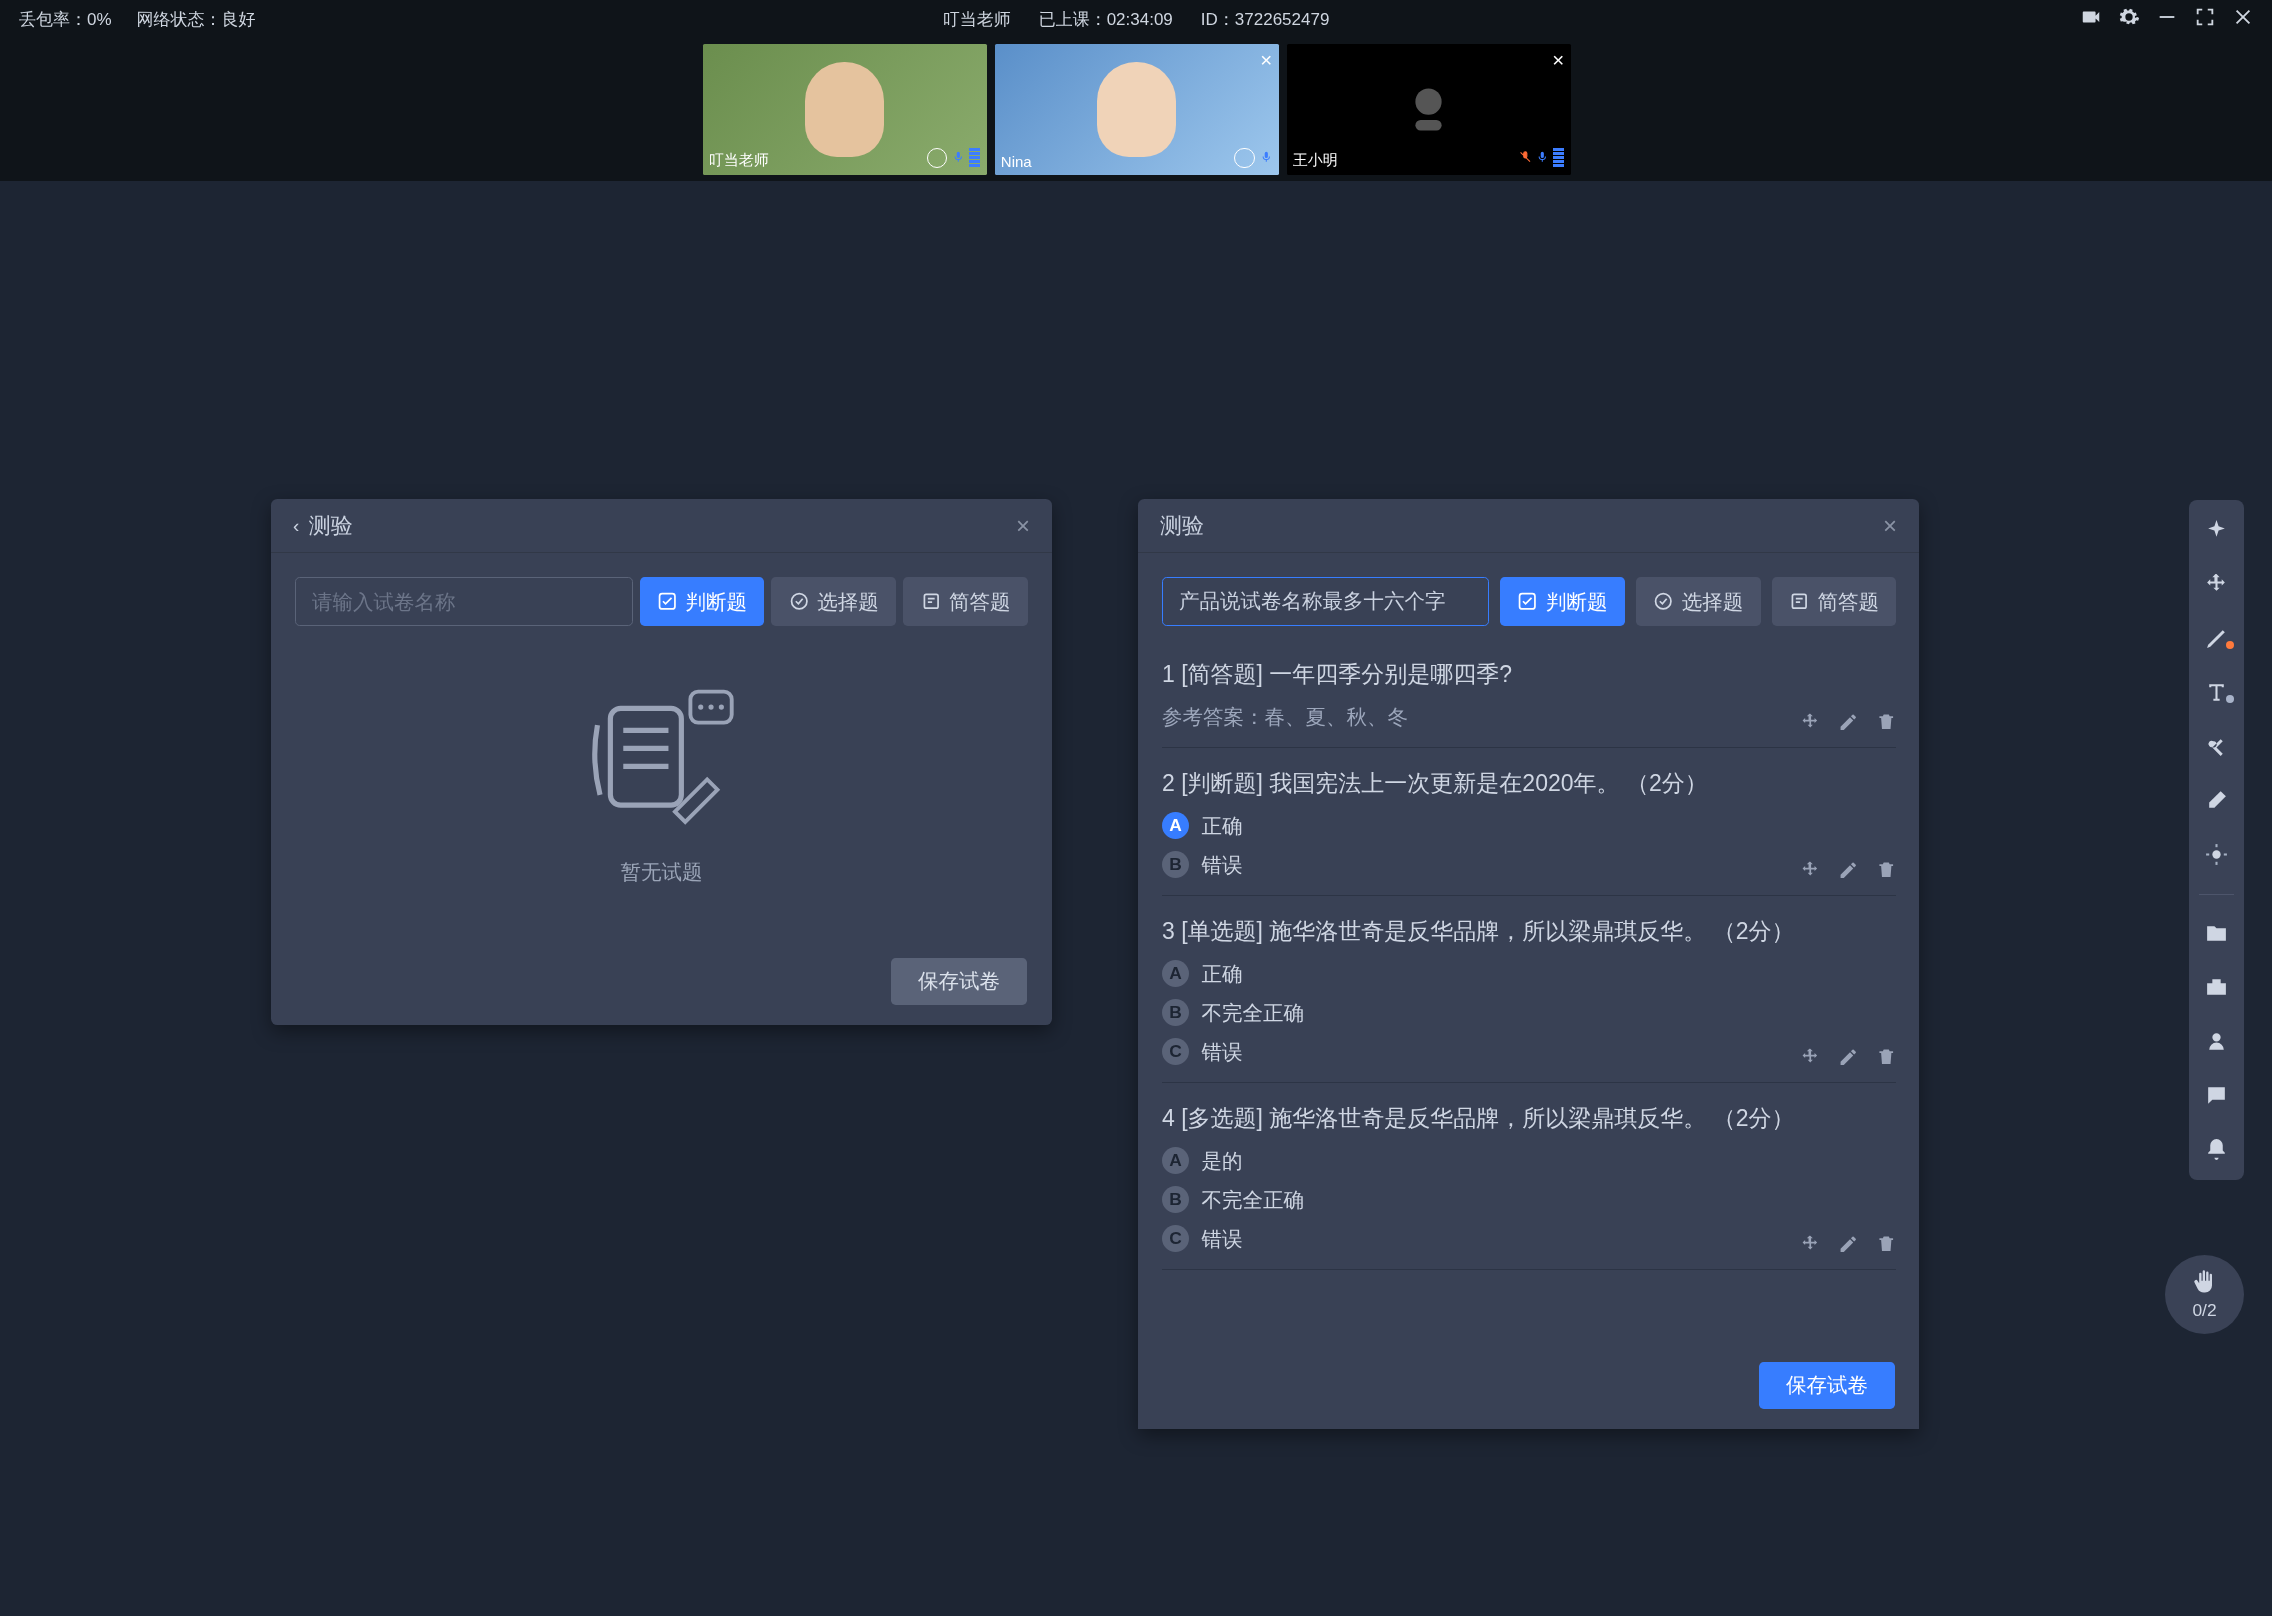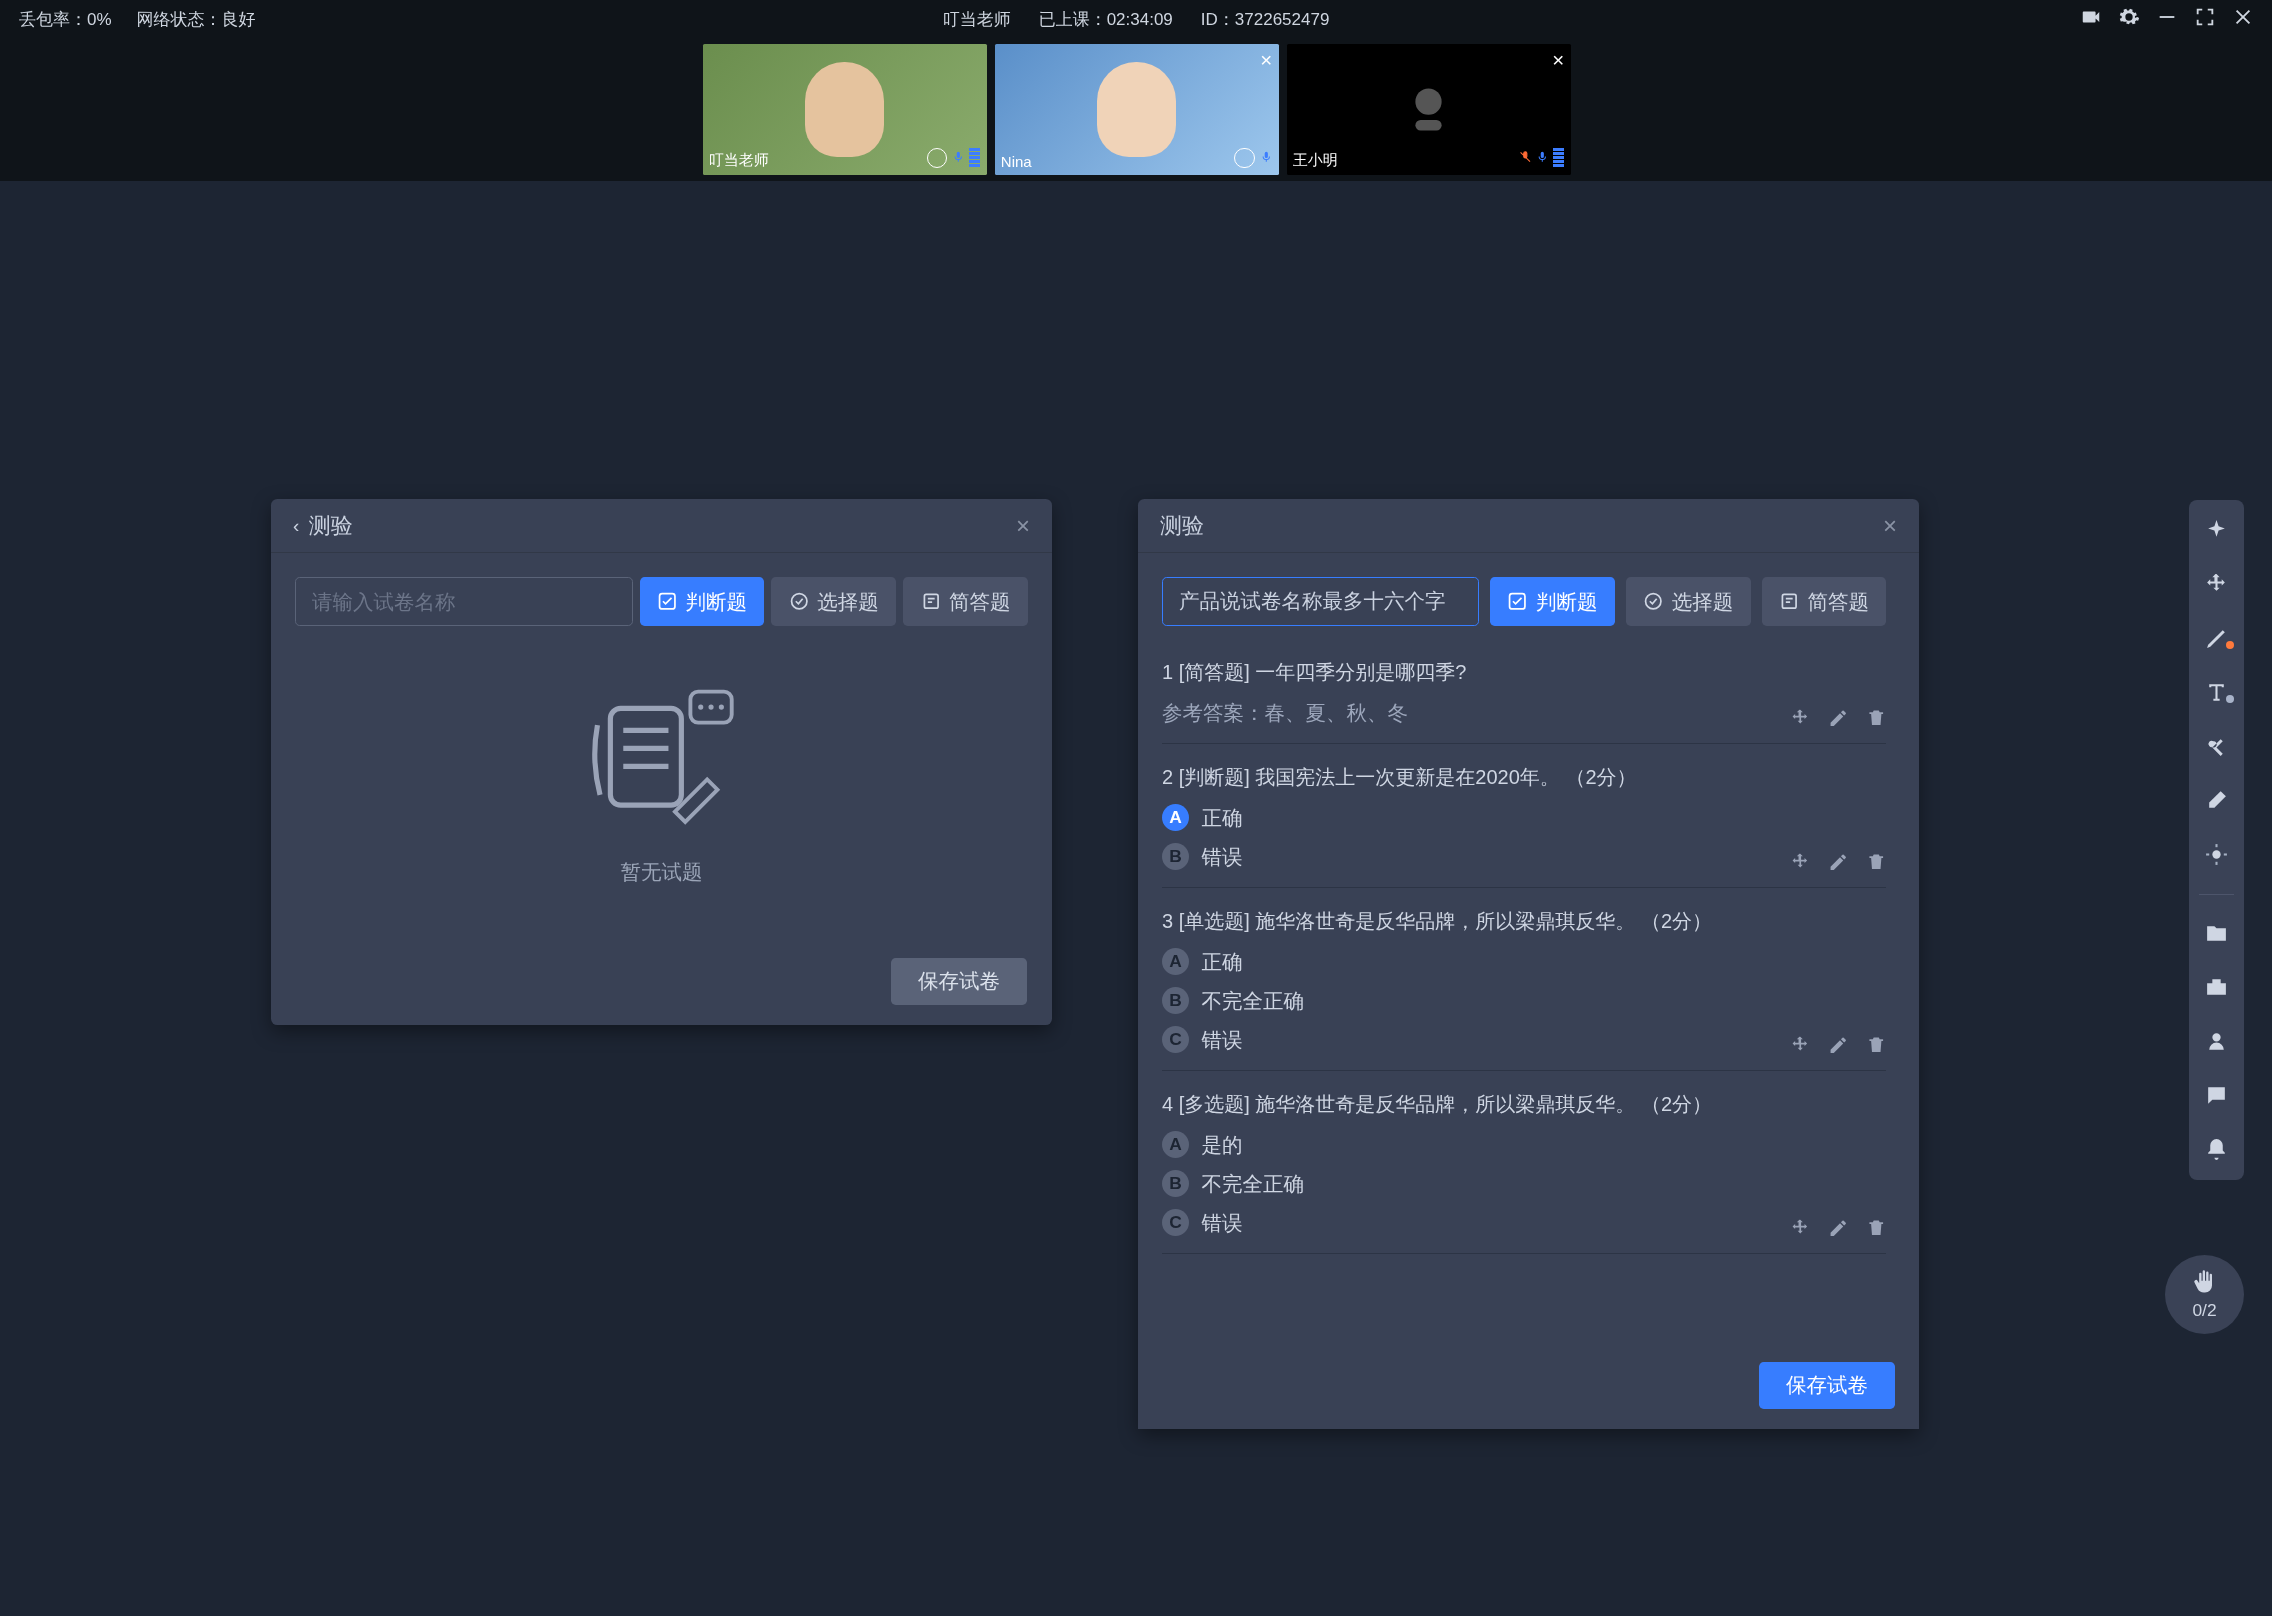--- a/index.html
+++ b/index.html
@@ -158,21 +158,21 @@
   color: #dce2ec; font-size: 20.5px; cursor: pointer;
 }
 
 
 .panel-right {
   left: 1138px; top: 499px;
   width: 781px; height: 930px;
   display: flex; flex-direction: column;
 }
 .panel-right .body {
-  padding: 24px 20px 0 24px;
+  padding: 24px 10px 0 24px;
   flex: 1;
   overflow: hidden;
   position: relative;
 }
 .panel-right .scroll {
   height: 100%;
   overflow-y: auto;
   padding-right: 12.6px;
 }
 .panel-right .scroll::-webkit-scrollbar { width: 6.3px; }
@@ -183,21 +183,21 @@
   border: 0.8px solid #377dff; border-radius: 4.7px;
   padding: 0 16px; font-size: 20.5px; color: #cbd3e1;
 }
 
 .question {
   border-bottom: 0.8px solid #2c3445;
   padding: 20.5px 0 16px;
   position: relative;
 }
 .question .qtitle {
-  font-size: 20px; color: #cfd6e3; margin-bottom: 12.6px;
+  font-size: 23px; color: #cfd6e3; margin-bottom: 12.6px;
 }
 .question .ref-answer {
   font-size: 20.5px; color: #9ca6bb;
 }
 .option-row {
   display: flex; align-items: center; gap: 12.6px;
   margin-top: 11px;
 }
 .opt-badge {
   width: 27px; height: 27px; border-radius: 50%;

